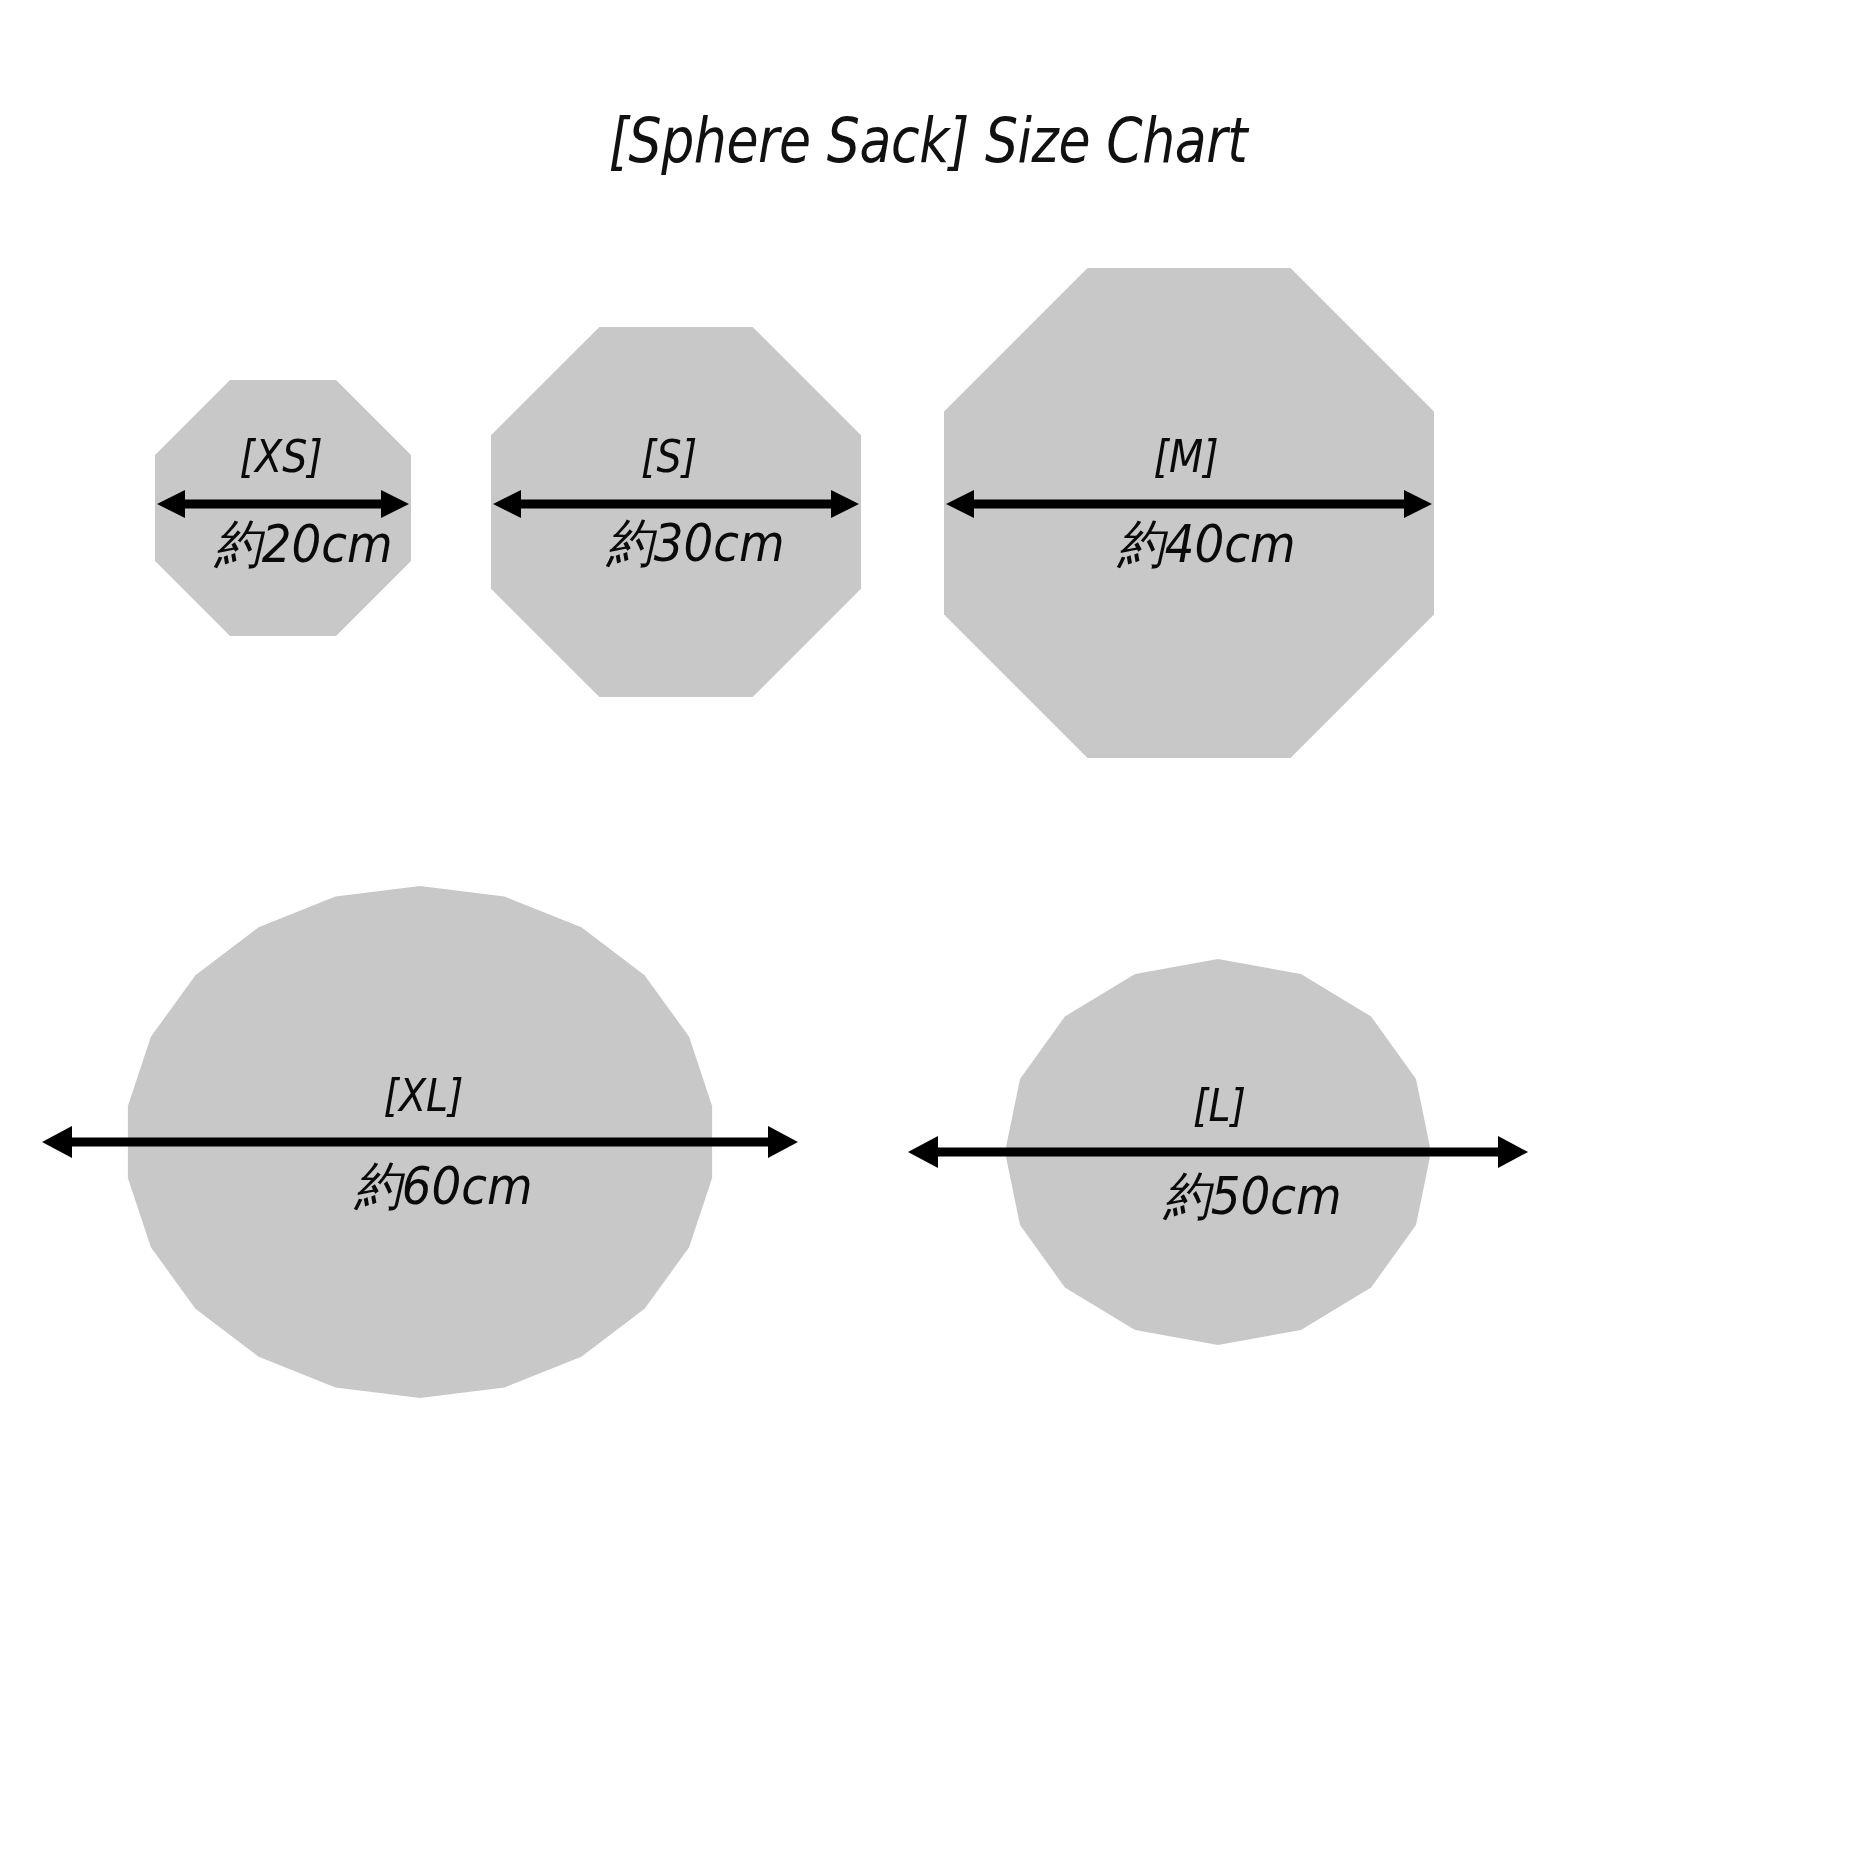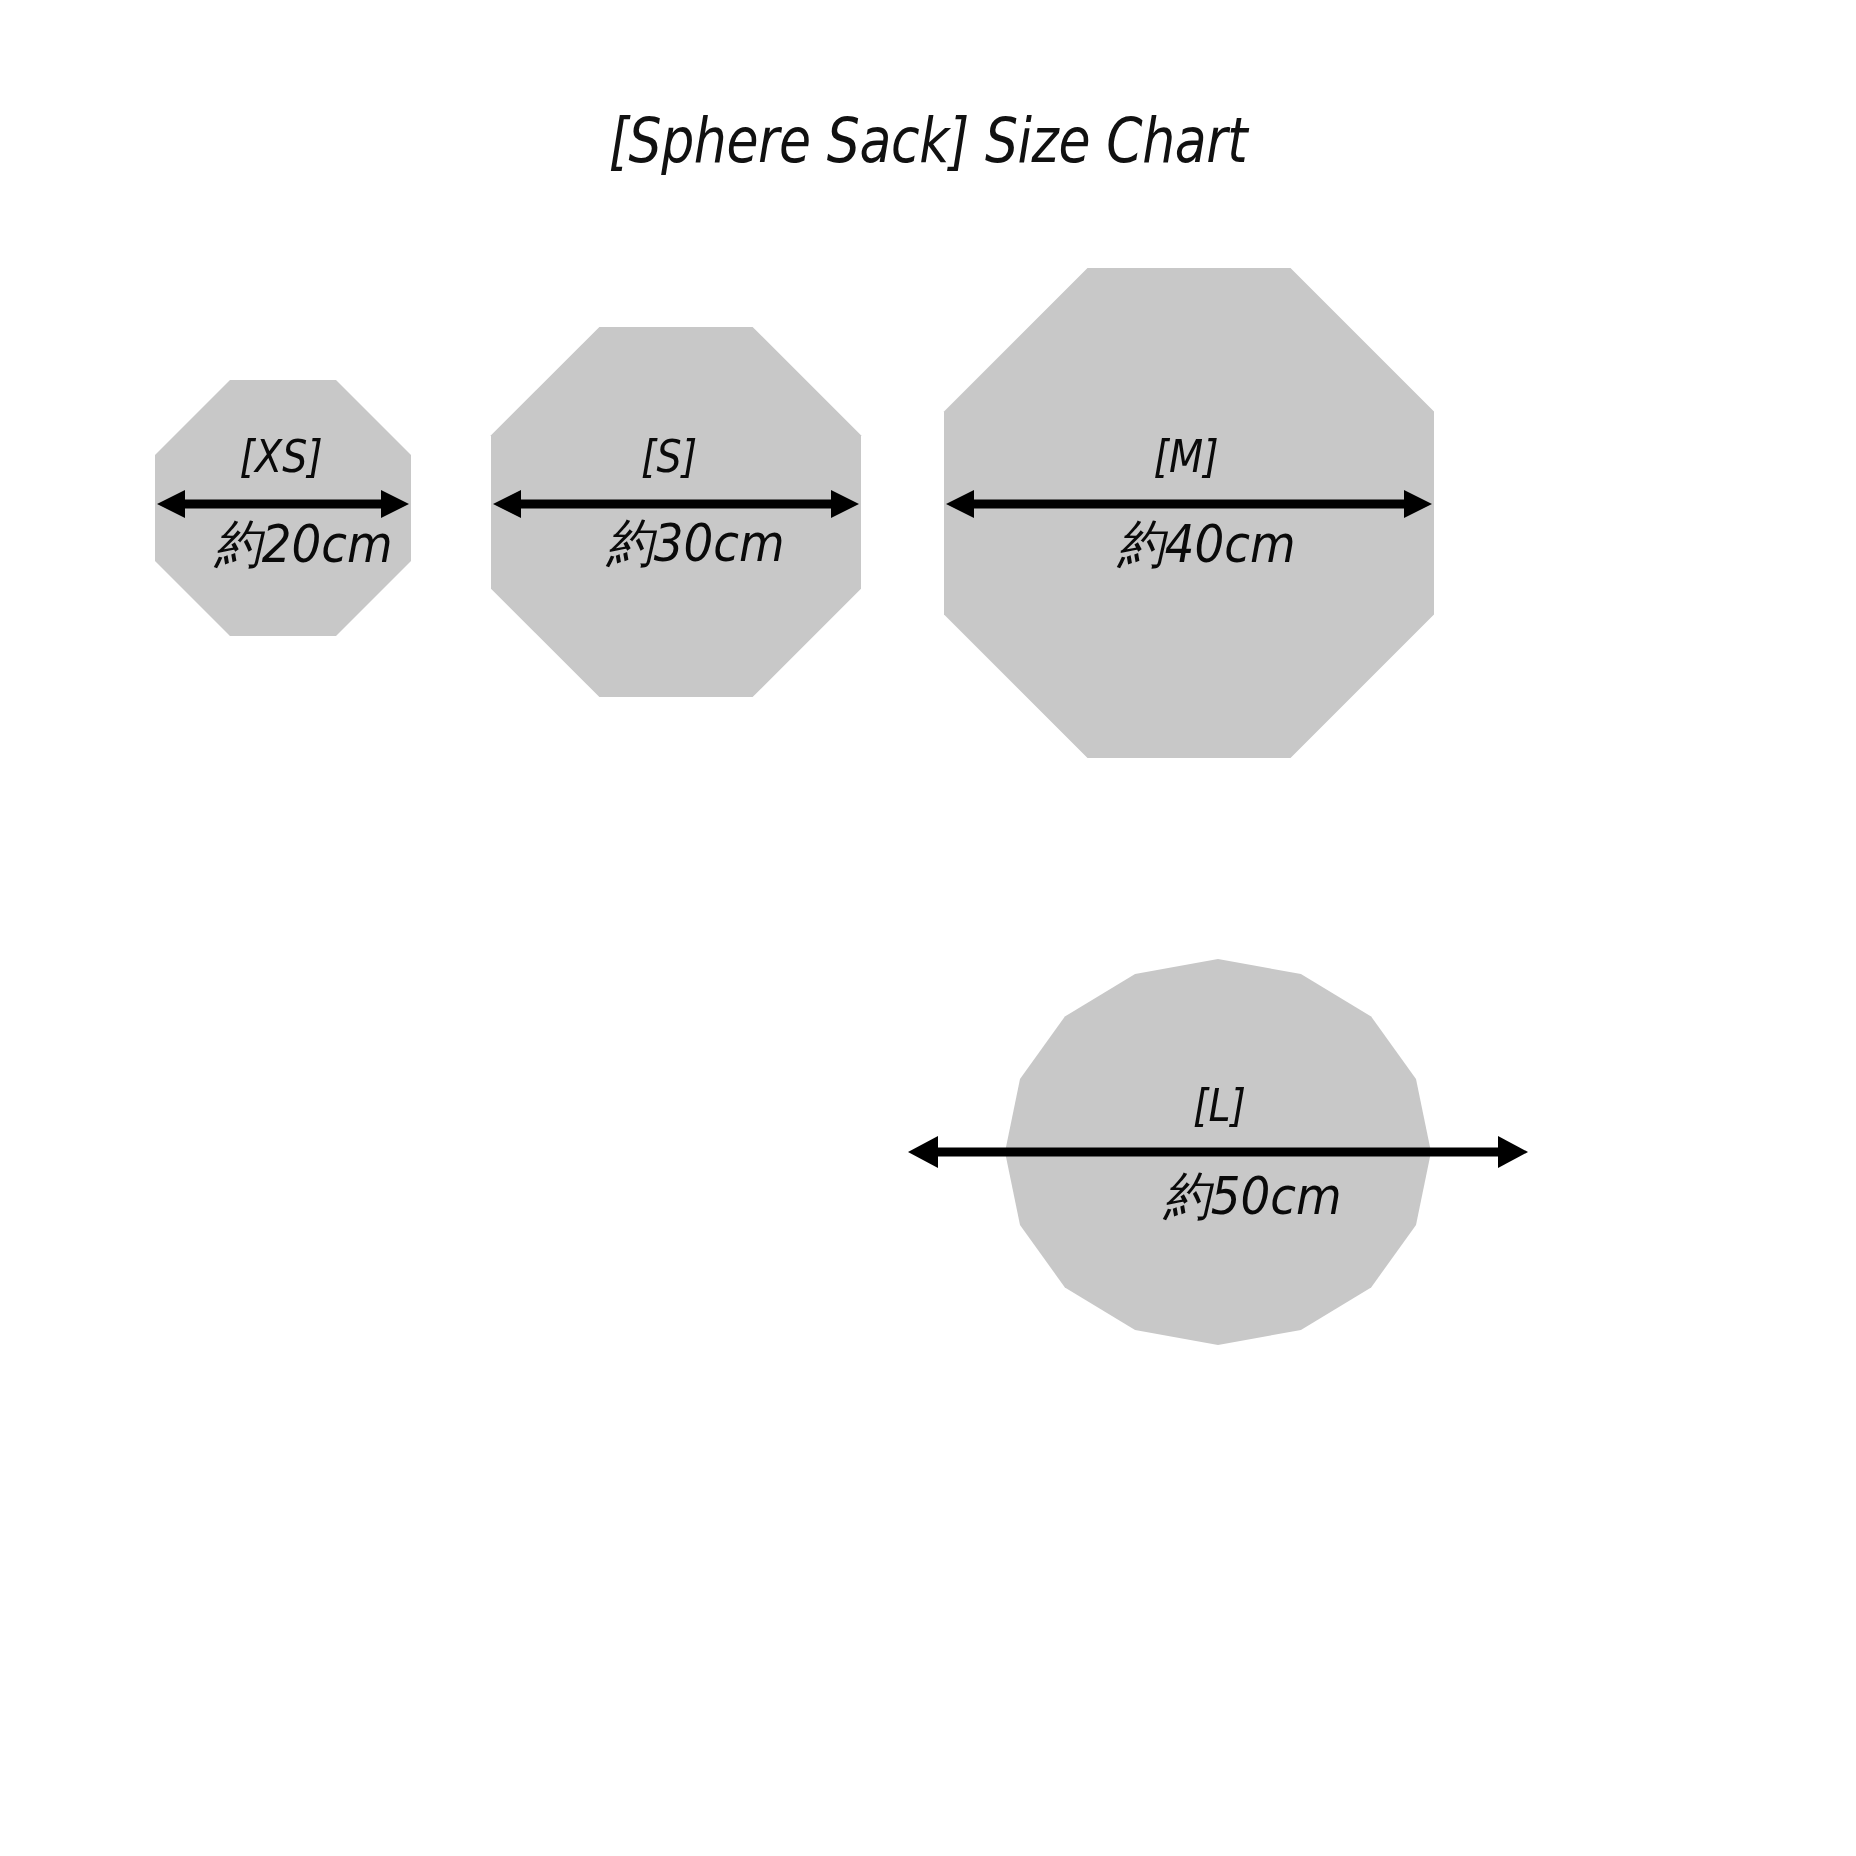--- a/index.html
+++ b/index.html
@@ -122,20 +122,32 @@
       <g>
         <line class="dim-line" x1="16" y1="236" x2="474" y2="236"></line>
         <polygon class="dim-head" points="2,236 30,222 30,250"></polygon>
         <polygon class="dim-head" points="488,236 460,222 460,250"></polygon>
       </g>
     </svg>
     <div class="size-label" style="left:206px; top:167px;">[M]</div>
     <div class="size-measure" style="left:164px; top:250px;">約40cm</div>
   </div>
 
+  <div class="size-figure" id="fig-xl" style="left:40px; top:762px; width:760px; height:760px;">
+    <svg width="760" height="760" viewBox="0 0 760 760">
+      <polygon class="shape-poly" points="380,0 464.63,10.62 541.36,41.29 604.57,89.26 649.12,150.64 672.11,219.91 672.11,292.09 649.12,361.36 604.57,422.74 541.36,470.71 464.63,501.38 380,512 295.37,501.38 218.64,470.71 155.43,422.74 110.88,361.36 87.89,292.09 87.89,219.91 110.88,150.64 155.43,89.26 218.64,41.29 295.37,10.62" transform="translate(0,124)"></polygon>
+      <g>
+        <line class="dim-line" x1="16" y1="380" x2="744" y2="380"></line>
+        <polygon class="dim-head" points="2,380 32,364 32,396"></polygon>
+        <polygon class="dim-head" points="758,380 728,364 728,396"></polygon>
+      </g>
+    </svg>
+    <div class="size-label" style="left:339px; top:312px;">[XL]</div>
+    <div class="size-measure" style="left:305px; top:398px;">約60cm</div>
+  </div>
 
   <div class="size-figure" id="fig-l" style="left:908px; top:842px; width:620px; height:620px;">
     <svg width="620" height="620" viewBox="0 0 620 620">
       <polygon class="shape-poly" points="310,0 392.92,15.00 463.13,57.53 508.00,120.02 523.00,193.00 508.00,265.98 463.13,328.47 392.92,370.99 310,386 227.08,370.99 156.87,328.47 112.00,265.98 97.00,193.00 112.00,120.02 156.87,57.53 227.08,15.00" transform="translate(0,117)"></polygon>
       <g>
         <line class="dim-line" x1="14" y1="310" x2="606" y2="310"></line>
         <polygon class="dim-head" points="0,310 30,294 30,326"></polygon>
         <polygon class="dim-head" points="620,310 590,294 590,326"></polygon>
       </g>
     </svg>

